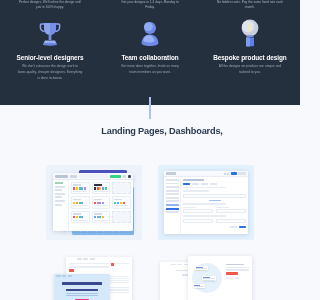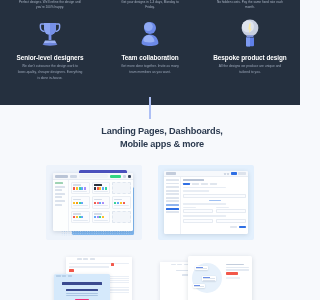--- a/index.html
+++ b/index.html
@@ -307,21 +307,20 @@
 
     </div>
   </div>
 
   <div class="divider-tick"></div>
 
   <div class="light-section">
 
     <div class="section-heading">
       <span>Landing Pages, Dashboards,</span><br>
-      <span>Mobile apps &amp; more</span>
     </div>
 
     <div class="showcase">
 
       <div class="shot">
         <div class="c1-halo"></div>
         <div class="c1-indigo"></div>
         <div class="c1-blue"></div>
         <div class="c1-dots"></div>
         <div class="c1-win">

